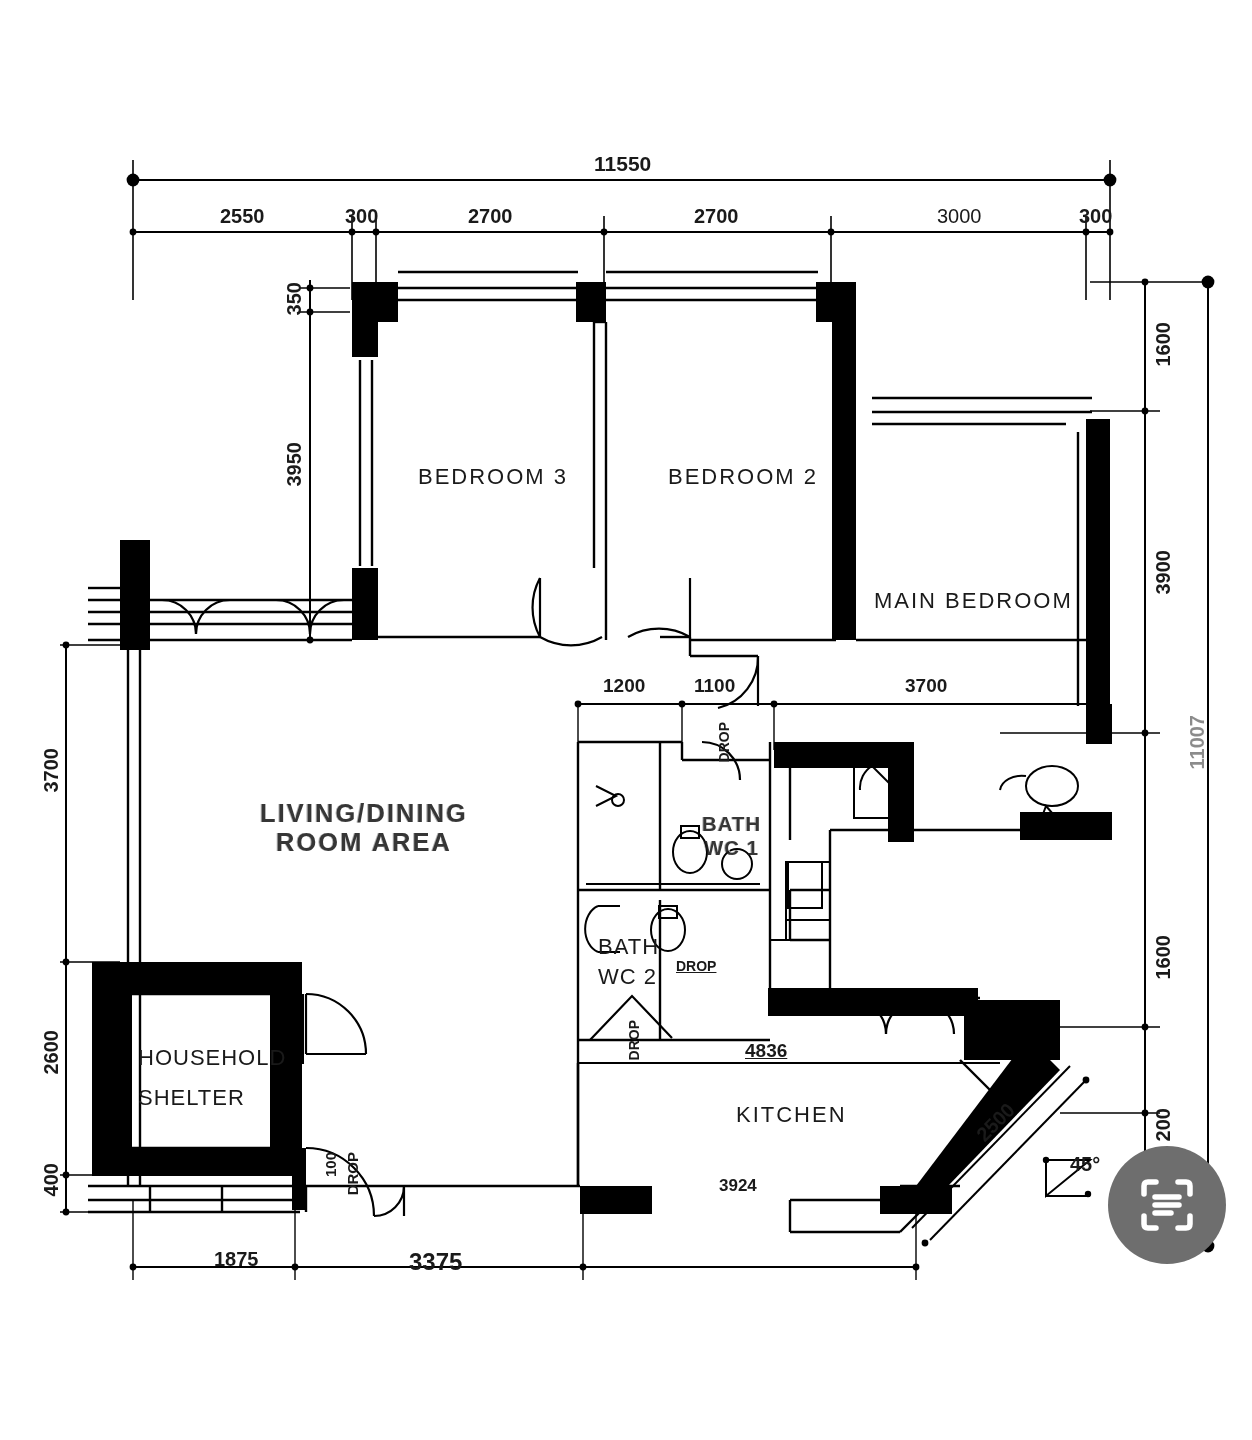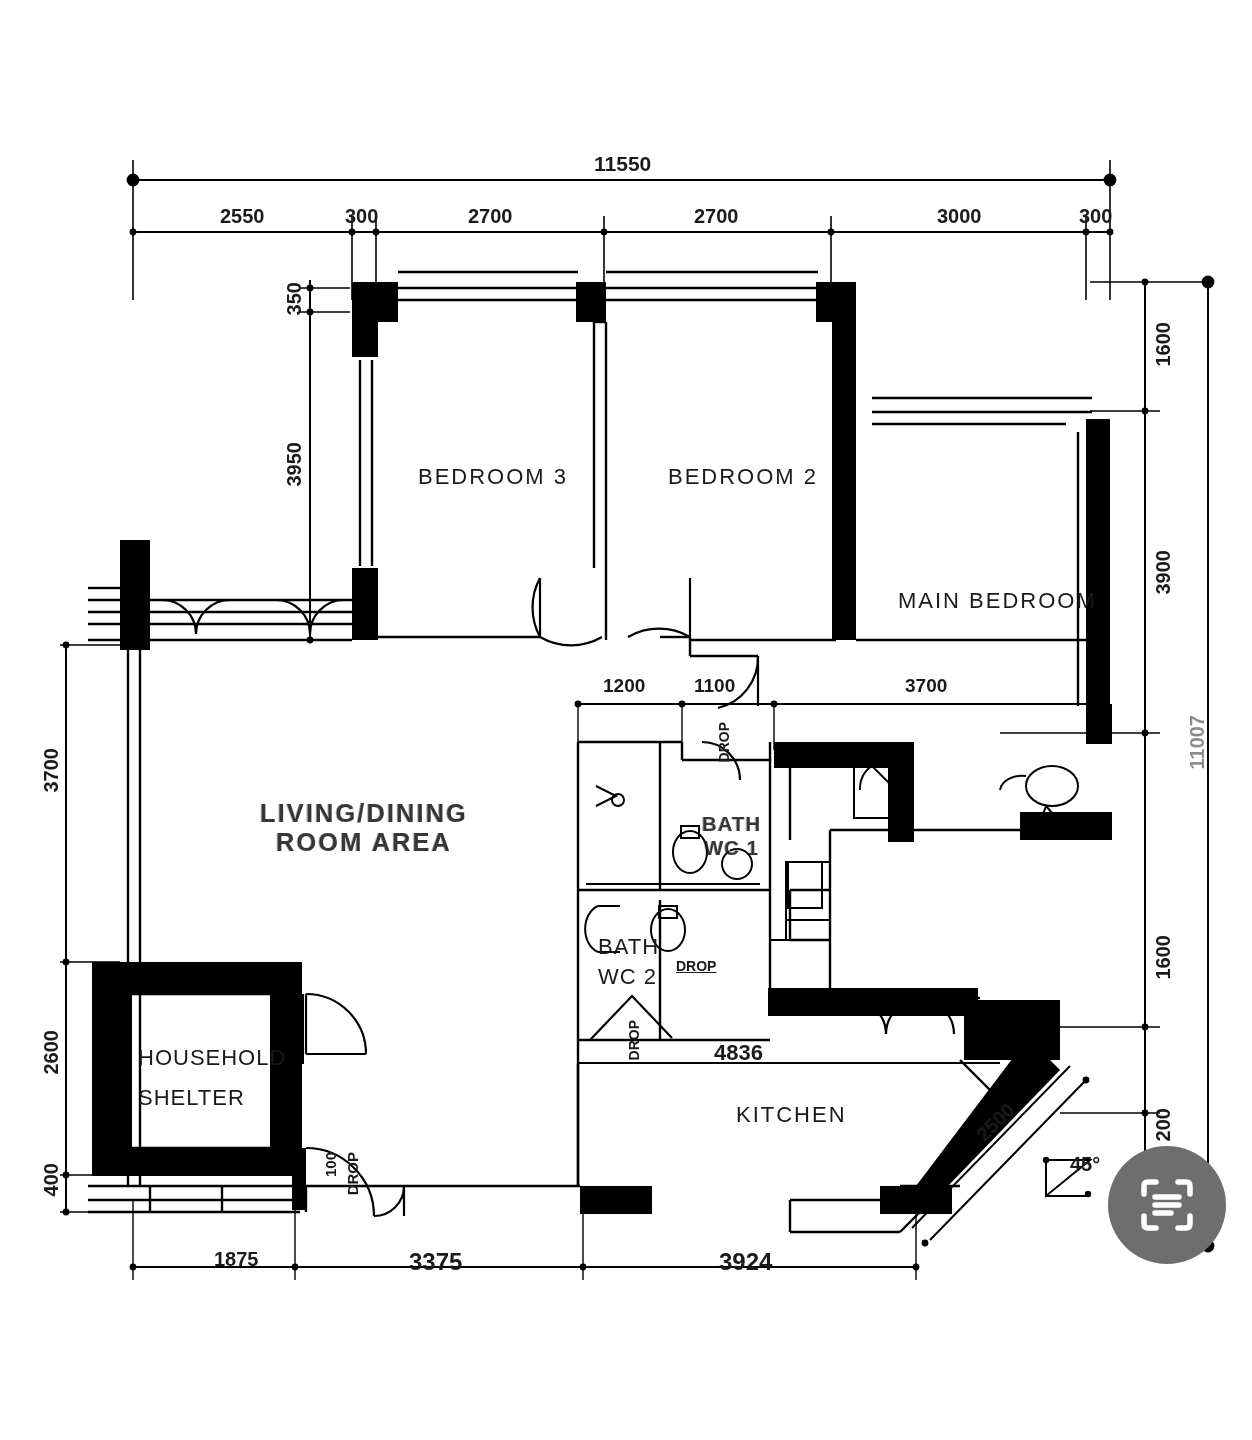--- a/index.html
+++ b/index.html
@@ -383,51 +383,51 @@
       <line x1="770" y1="940" x2="830" y2="940"></line>
     </g>
   </svg>
 
   <div class="ghost" style="left:594px;top:152px;font-size:21px;font-weight:bold;">11550</div>
 
   <div class="ghost" style="left:220px;top:205px;font-size:20px;font-weight:bold;">2550</div>
   <div class="ghost" style="left:345px;top:205px;font-size:20px;font-weight:bold;">300</div>
   <div class="ghost" style="left:468px;top:205px;font-size:20px;font-weight:bold;">2700</div>
   <div class="ghost" style="left:694px;top:205px;font-size:20px;font-weight:bold;">2700</div>
-  <div class="ghost" style="left:937px;top:205px;font-size:20px;font-weight:bold;">3000</div>
+  <div class="ghost" style="left:937px;top:205px;font-size:20px;font-weight:normal;">3000</div>
   <div class="ghost" style="left:1079px;top:205px;font-size:20px;font-weight:bold;">300</div>
 
   <div class="ghost" style="left:283px;top:282px;font-size:20px;font-weight:bold;writing-mode:vertical-rl;transform:rotate(180deg);">350</div>
   <div class="ghost" style="left:283px;top:442px;font-size:20px;font-weight:bold;writing-mode:vertical-rl;transform:rotate(180deg);">3950</div>
 
   <div class="ghost" style="left:40px;top:748px;font-size:20px;font-weight:bold;writing-mode:vertical-rl;transform:rotate(180deg);">3700</div>
   <div class="ghost" style="left:40px;top:1030px;font-size:20px;font-weight:bold;writing-mode:vertical-rl;transform:rotate(180deg);">2600</div>
   <div class="ghost" style="left:40px;top:1163px;font-size:20px;font-weight:bold;writing-mode:vertical-rl;transform:rotate(180deg);">400</div>
 
   <div class="ghost" style="left:1152px;top:322px;font-size:20px;font-weight:bold;writing-mode:vertical-rl;transform:rotate(180deg);">1600</div>
   <div class="ghost" style="left:1152px;top:550px;font-size:20px;font-weight:bold;writing-mode:vertical-rl;transform:rotate(180deg);">3900</div>
   <div class="ghost" style="left:1152px;top:935px;font-size:20px;font-weight:bold;writing-mode:vertical-rl;transform:rotate(180deg);">1600</div>
   <div class="ghost" style="left:1152px;top:1108px;font-size:20px;font-weight:bold;writing-mode:vertical-rl;transform:rotate(180deg);">200</div>
   <div class="ghost" style="left:1186px;top:715px;font-size:20px;font-weight:bold;writing-mode:vertical-rl;transform:rotate(180deg);opacity:.5;filter:blur(.5px);">11007</div>
 
   <div class="ghost" style="left:190px;top:1248px;font-size:20px;font-weight:bold;margin-left:24px;">1875</div>
   <div class="ghost" style="left:409px;top:1248px;font-size:24px;font-weight:bold;">3375</div>
-  <div class="ghost" style="left:719px;top:1248px;font-size:24px;font-weight:bold;">3924</div>
+  <div class="ghost" style="left:719px;top:1176px;font-size:17px;font-weight:bold;">3924</div>
 
   <div class="ghost" style="left:603px;top:675px;font-size:19px;font-weight:bold;">1200</div>
   <div class="ghost" style="left:694px;top:675px;font-size:19px;font-weight:bold;">1100</div>
   <div class="ghost" style="left:905px;top:675px;font-size:19px;font-weight:bold;">3700</div>
-  <div class="ghost" style="left:714px;top:1040px;font-size:22px;font-weight:bold;">4836</div>
+  <div class="ghost" style="left:745px;top:1040px;font-size:19px;font-weight:bold;text-decoration:underline;">4836</div>
 
   <div class="ghost" style="left:972px;top:1130px;font-size:20px;font-weight:bold;transform:rotate(-45deg);transform-origin:left top;">2500</div>
   <div class="ghost" style="left:1070px;top:1153px;font-size:20px;font-weight:bold;">45°</div>
 
   <div class="ghost" style="left:418px;top:464px;font-size:22px;letter-spacing:2px;">BEDROOM 3</div>
   <div class="ghost" style="left:668px;top:464px;font-size:22px;letter-spacing:2px;">BEDROOM 2</div>
-  <div class="ghost" style="left:898px;top:588px;font-size:22px;letter-spacing:2px;">MAIN BEDROOM</div>
+  <div class="ghost" style="left:874px;top:588px;font-size:22px;letter-spacing:2px;">MAIN BEDROOM</div>
   <div class="ghost" style="left:736px;top:1102px;font-size:22px;letter-spacing:2px;">KITCHEN</div>
   <div class="ghost" style="left:138px;top:1038px;font-size:22px;letter-spacing:1px;line-height:40px;">HOUSEHOLD<br>SHELTER</div>
   <div class="ghost" style="left:598px;top:932px;font-size:22px;letter-spacing:1px;line-height:30px;">BATH<br>WC 2</div>
 
   <div class="garbled" style="left:226px;top:770px;font-size:25px;letter-spacing:2px;"><br>    LIVING/DINING<br>    ROOM AREA<br>  </div>
 
   <div class="garbled" style="left:676px;top:788px;font-size:20px;letter-spacing:1px;line-height:24px;"><br>    BATH<br>    WC 1<br>  </div>
 
   <div class="ghost" style="left:716px;top:722px;font-size:14px;font-weight:bold;writing-mode:vertical-rl;transform:rotate(180deg);">DROP</div>
   <div class="ghost" style="left:676px;top:958px;font-size:14px;font-weight:bold;text-decoration:underline;">DROP</div>

